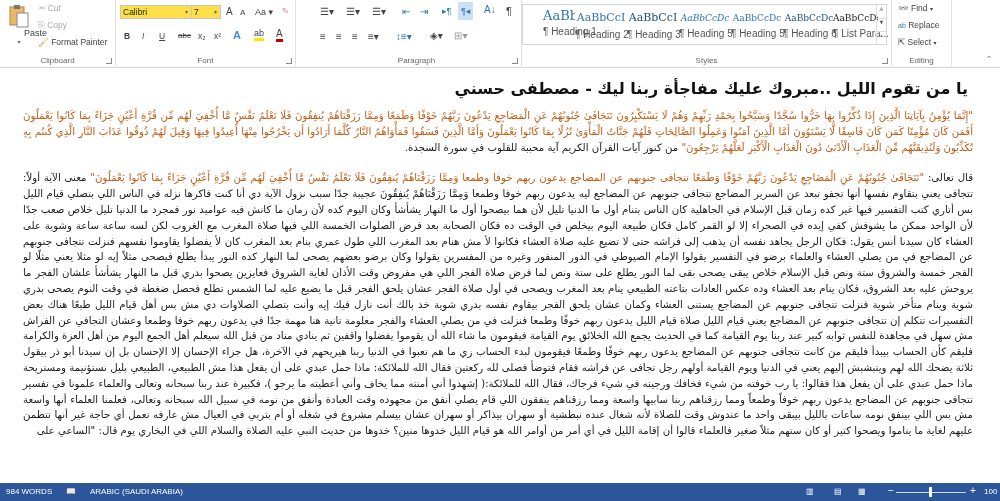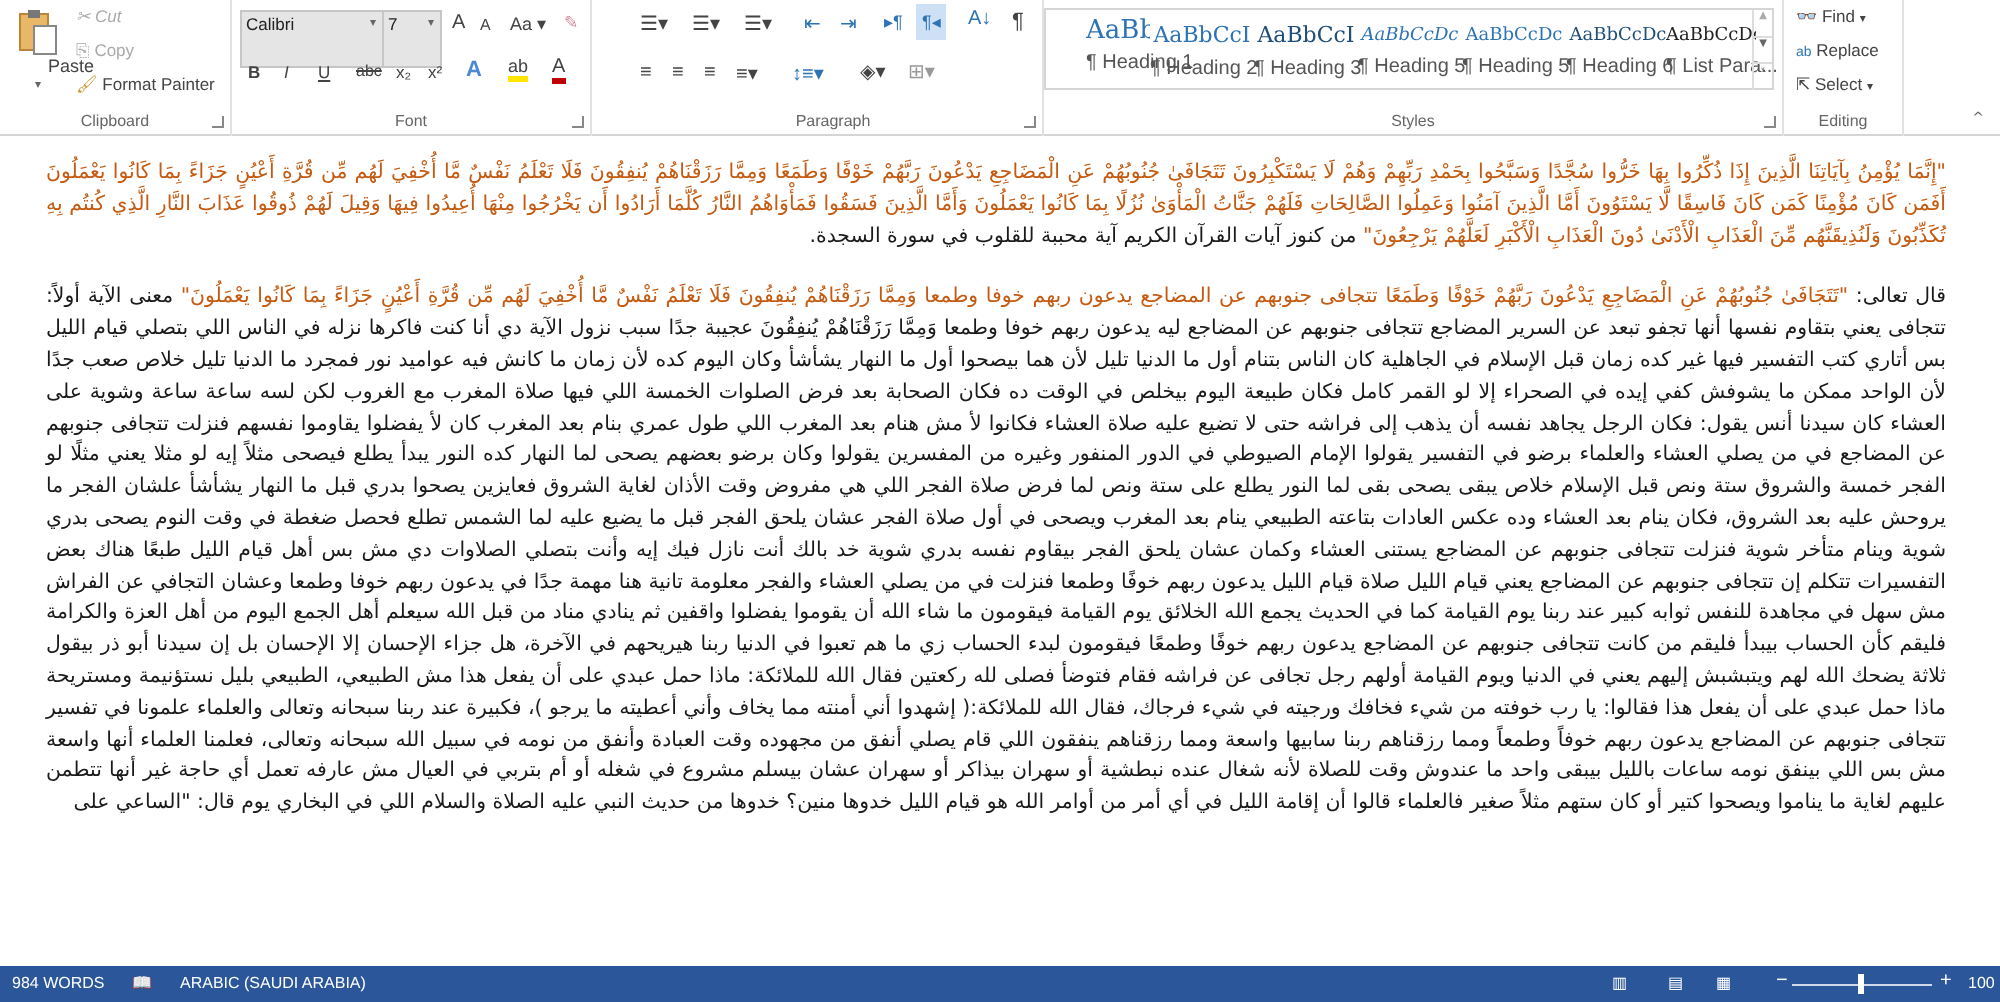--- a/index.html
+++ b/index.html
@@ -3,21 +3,21 @@
 <meta charset="utf-8">
 <style>
   * { box-sizing: border-box; margin: 0; padding: 0; }
   html, body { width: 1000px; height: 501px; overflow: hidden; background: #fff; font-family: "DejaVu Sans", sans-serif; }
   .ribbon { position: absolute; left: 0; top: 0; width: 1000px; height: 68px; background: #fff; border-bottom: 1px solid #d5d5d5; }
   .group { position: absolute; top: 0; height: 68px; border-right: 1px solid #e1e1e1; }
   .group-label { position: absolute; bottom: 3px; left: 0; right: 0; text-align: center; font-size: 8px; color: #666; font-family: "Liberation Sans", sans-serif; }
   .launcher { position: absolute; bottom: 4px; right: 3px; width: 6px; height: 6px; border-right: 1px solid #888; border-bottom: 1px solid #888; }
   .small { font-size: 8.5px; color: #444; font-family: "Liberation Sans", sans-serif; position: absolute; white-space: nowrap; }
   .dim { color: #aaa; }
-  .font-box { position: absolute; height: 29px; border: 1px solid #c6c6c6; font-size: 8.5px; font-family: "Liberation Sans", sans-serif; padding-left: 2px; line-height: 12px; color: #222; background: #e5e5e5; }
+  .font-box { position: absolute; height: 14px; border: 1px solid #c6c6c6; font-size: 8.5px; font-family: "Liberation Sans", sans-serif; padding-left: 2px; line-height: 12px; color: #222; background: #fde047; }
   .btn { position: absolute; font-size: 9px; color: #444; font-family: "Liberation Sans", sans-serif; text-align: center; }
   .styles-box { position: absolute; left: 522px; top: 4px; width: 365px; height: 41px; border: 1px solid #d5d5d5; }
   .style-item { position: absolute; top: 0; width: 52px; height: 40px; text-align: center; }
   .style-sample { font-family: "DejaVu Serif", serif; font-size: 10px; color: #2e74b5; margin-top: 6px; white-space: nowrap; overflow: hidden; }
   .style-name { font-size: 10px; color: #555; margin-top: 5px; white-space: nowrap; font-family: "Liberation Sans", sans-serif; }
   .doc { position: absolute; left: 0; top: 69px; width: 1000px; height: 414px; background: #fff; overflow: hidden; direction: rtl; }
   .doc-inner { position: absolute; right: 27px; top: 10px; width: 950px; }
   .title { font-size: 16px; font-weight: bold; color: #111; margin-right: 5px; margin-bottom: 10px; font-family: "DejaVu Sans", sans-serif; }
   .p { font-size: 10.2px; line-height: 15.8px; color: #1a1a1a; text-align: justify; font-family: "DejaVu Sans", sans-serif; }
   .orange { color: #c55a11; }
@@ -147,20 +147,21 @@
     <div class="small" style="left:6px;top:37px;">
       <span>⇱</span> <span>Select</span> <span style="font-size:6px;">▾</span>
     </div>
     <div class="group-label">Editing</div>
   </div>
   <div style="position:absolute;right:8px;bottom:4px;font-size:7px;color:#666;">^</div>
 </div>
 
 <div class="doc">
   <div class="doc-inner">
+    <div class="title">يا من تقوم الليل ..مبروك عليك مفاجأة ربنا ليك - مصطفى حسني</div>
     <p class="p" style="margin-bottom:15px;">
       <span class="orange">"إِنَّمَا يُؤْمِنُ بِآيَاتِنَا الَّذِينَ إِذَا ذُكِّرُوا بِهَا خَرُّوا سُجَّدًا وَسَبَّحُوا بِحَمْدِ رَبِّهِمْ وَهُمْ لَا يَسْتَكْبِرُونَ تَتَجَافَىٰ جُنُوبُهُمْ عَنِ الْمَضَاجِعِ يَدْعُونَ رَبَّهُمْ خَوْفًا وَطَمَعًا وَمِمَّا رَزَقْنَاهُمْ يُنفِقُونَ فَلَا تَعْلَمُ نَفْسٌ مَّا أُخْفِيَ لَهُم مِّن قُرَّةِ أَعْيُنٍ جَزَاءً بِمَا كَانُوا يَعْمَلُونَ أَفَمَن كَانَ مُؤْمِنًا كَمَن كَانَ فَاسِقًا لَّا يَسْتَوُونَ أَمَّا الَّذِينَ آمَنُوا وَعَمِلُوا الصَّالِحَاتِ فَلَهُمْ جَنَّاتُ الْمَأْوَىٰ نُزُلًا بِمَا كَانُوا يَعْمَلُونَ وَأَمَّا الَّذِينَ فَسَقُوا فَمَأْوَاهُمُ النَّارُ كُلَّمَا أَرَادُوا أَن يَخْرُجُوا مِنْهَا أُعِيدُوا فِيهَا وَقِيلَ لَهُمْ ذُوقُوا عَذَابَ النَّارِ الَّذِي كُنتُم بِهِ تُكَذِّبُونَ وَلَنُذِيقَنَّهُم مِّنَ الْعَذَابِ الْأَدْنَىٰ دُونَ الْعَذَابِ الْأَكْبَرِ لَعَلَّهُمْ يَرْجِعُونَ"</span><span> من كنوز آيات القرآن الكريم آية محببة للقلوب في سورة السجدة.</span>
     </p>
     <p class="p">
       <span>قال تعالى: </span><span class="orange">"تَتَجَافَىٰ جُنُوبُهُمْ عَنِ الْمَضَاجِعِ يَدْعُونَ رَبَّهُمْ خَوْفًا وَطَمَعًا تتجافى جنوبهم عن المضاجع يدعون ربهم خوفا وطمعا وَمِمَّا رَزَقْنَاهُمْ يُنفِقُونَ فَلَا تَعْلَمُ نَفْسٌ مَّا أُخْفِيَ لَهُم مِّن قُرَّةِ أَعْيُنٍ جَزَاءً بِمَا كَانُوا يَعْمَلُونَ"</span><span> معنى الآية أولاً: تتجافى يعني بتقاوم نفسها أنها تجفو تبعد عن السرير المضاجع تتجافى جنوبهم عن المضاجع ليه يدعون ربهم خوفا وطمعا وَمِمَّا رَزَقْنَاهُمْ يُنفِقُونَ عجيبة جدًا سبب نزول الآية دي أنا كنت فاكرها نزله في الناس اللي بتصلي قيام الليل بس أتاري كتب التفسير فيها غير كده زمان قبل الإسلام في الجاهلية كان الناس بتنام أول ما الدنيا تليل لأن هما بيصحوا أول ما النهار يشأشأ وكان اليوم كده لأن زمان ما كانش فيه عواميد نور فمجرد ما الدنيا تليل خلاص صعب جدًا لأن الواحد ممكن ما يشوفش كفي إيده في الصحراء إلا لو القمر كامل فكان طبيعة اليوم بيخلص في الوقت ده فكان الصحابة بعد فرض الصلوات الخمسة اللي فيها صلاة المغرب مع الغروب لكن لسه ساعة ساعة وشوية على العشاء كان سيدنا أنس يقول: فكان الرجل يجاهد نفسه أن يذهب إلى فراشه حتى لا تضيع عليه صلاة العشاء فكانوا لأ مش هنام بعد المغرب اللي طول عمري بنام بعد المغرب كان لأ يفضلوا يقاوموا نفسهم فنزلت تتجافى جنوبهم عن المضاجع في من يصلي العشاء والعلماء برضو في التفسير يقولوا الإمام الصيوطي في الدور المنفور وغيره من المفسرين يقولوا وكان برضو بعضهم يصحى لما النهار كده النور يبدأ يطلع فيصحى مثلاً إيه لو مثلا يعني مثلًا لو الفجر خمسة والشروق ستة ونص قبل الإسلام خلاص يبقى يصحى بقى لما النور يطلع على ستة ونص لما فرض صلاة الفجر اللي هي مفروض وقت الأذان لغاية الشروق فعايزين يصحوا بدري قبل ما النهار يشأشأ علشان الفجر ما يروحش عليه بعد الشروق، فكان ينام بعد العشاء وده عكس العادات بتاعته الطبيعي ينام بعد المغرب ويصحى في أول صلاة الفجر عشان يلحق الفجر قبل ما يضيع عليه لما الشمس تطلع فحصل ضغطة في وقت النوم يصحى بدري شوية وينام متأخر شوية فنزلت تتجافى جنوبهم عن المضاجع يستنى العشاء وكمان عشان يلحق الفجر بيقاوم نفسه بدري شوية خد بالك أنت نازل فيك إيه وأنت بتصلي الصلاوات دي مش بس أهل قيام الليل طبعًا هناك بعض التفسيرات تتكلم إن تتجافى جنوبهم عن المضاجع يعني قيام الليل صلاة قيام الليل يدعون ربهم خوفًا وطمعا فنزلت في من يصلي العشاء والفجر معلومة تانية هنا مهمة جدًا في يدعون ربهم خوفا وطمعا وعشان التجافي عن الفراش مش سهل في مجاهدة للنفس ثوابه كبير عند ربنا يوم القيامة كما في الحديث يجمع الله الخلائق يوم القيامة فيقومون ما شاء الله أن يقوموا يفضلوا واقفين ثم ينادي مناد من قبل الله سيعلم أهل الجمع اليوم من أهل العزة والكرامة فليقم كأن الحساب بيبدأ فليقم من كانت تتجافى جنوبهم عن المضاجع يدعون ربهم خوفًا وطمعًا فيقومون لبدء الحساب زي ما هم تعبوا في الدنيا ربنا هيريحهم في الآخرة، هل جزاء الإحسان إلا الإحسان بل إن سيدنا أبو ذر بيقول ثلاثة يضحك الله لهم ويتبشبش إليهم يعني في الدنيا ويوم القيامة أولهم رجل تجافى عن فراشه فقام فتوضأ فصلى لله ركعتين فقال الله للملائكة: ماذا حمل عبدي على أن يفعل هذا مش الطبيعي، الطبيعي بليل نستؤنيمة ومستريحة ماذا حمل عبدي على أن يفعل هذا فقالوا: يا رب خوفته من شيء فخافك ورجيته في شيء فرجاك، فقال الله للملائكة:( إشهدوا أني أمنته مما يخاف وأني أعطيته ما يرجو )، فكبيرة عند ربنا سبحانه وتعالى والعلماء علمونا في تفسير تتجافى جنوبهم عن المضاجع يدعون ربهم خوفاً وطمعاً ومما رزقناهم ربنا سابيها واسعة ومما رزقناهم ينفقون اللي قام يصلي أنفق من مجهوده وقت العبادة وأنفق من نومه في سبيل الله سبحانه وتعالى، فعلمنا العلماء أنها واسعة مش بس اللي بينفق نومه ساعات بالليل بيبقى واحد ما عندوش وقت للصلاة لأنه شغال عنده نبطشية أو سهران بيذاكر أو سهران عشان بيسلم مشروع في شغله أو أم بتربي في العيال مش عارفه تعمل أي حاجة غير أنها تتطمن عليهم لغاية ما يناموا ويصحوا كتير أو كان ستهم مثلاً صغير فالعلماء قالوا أن إقامة الليل في أي أمر من أوامر الله هو قيام الليل خدوها منين؟ خدوها من حديث النبي عليه الصلاة والسلام اللي في البخاري يوم قال: "الساعي على</span>
     </p>
   </div>
 </div>
 
 <div class="status">

